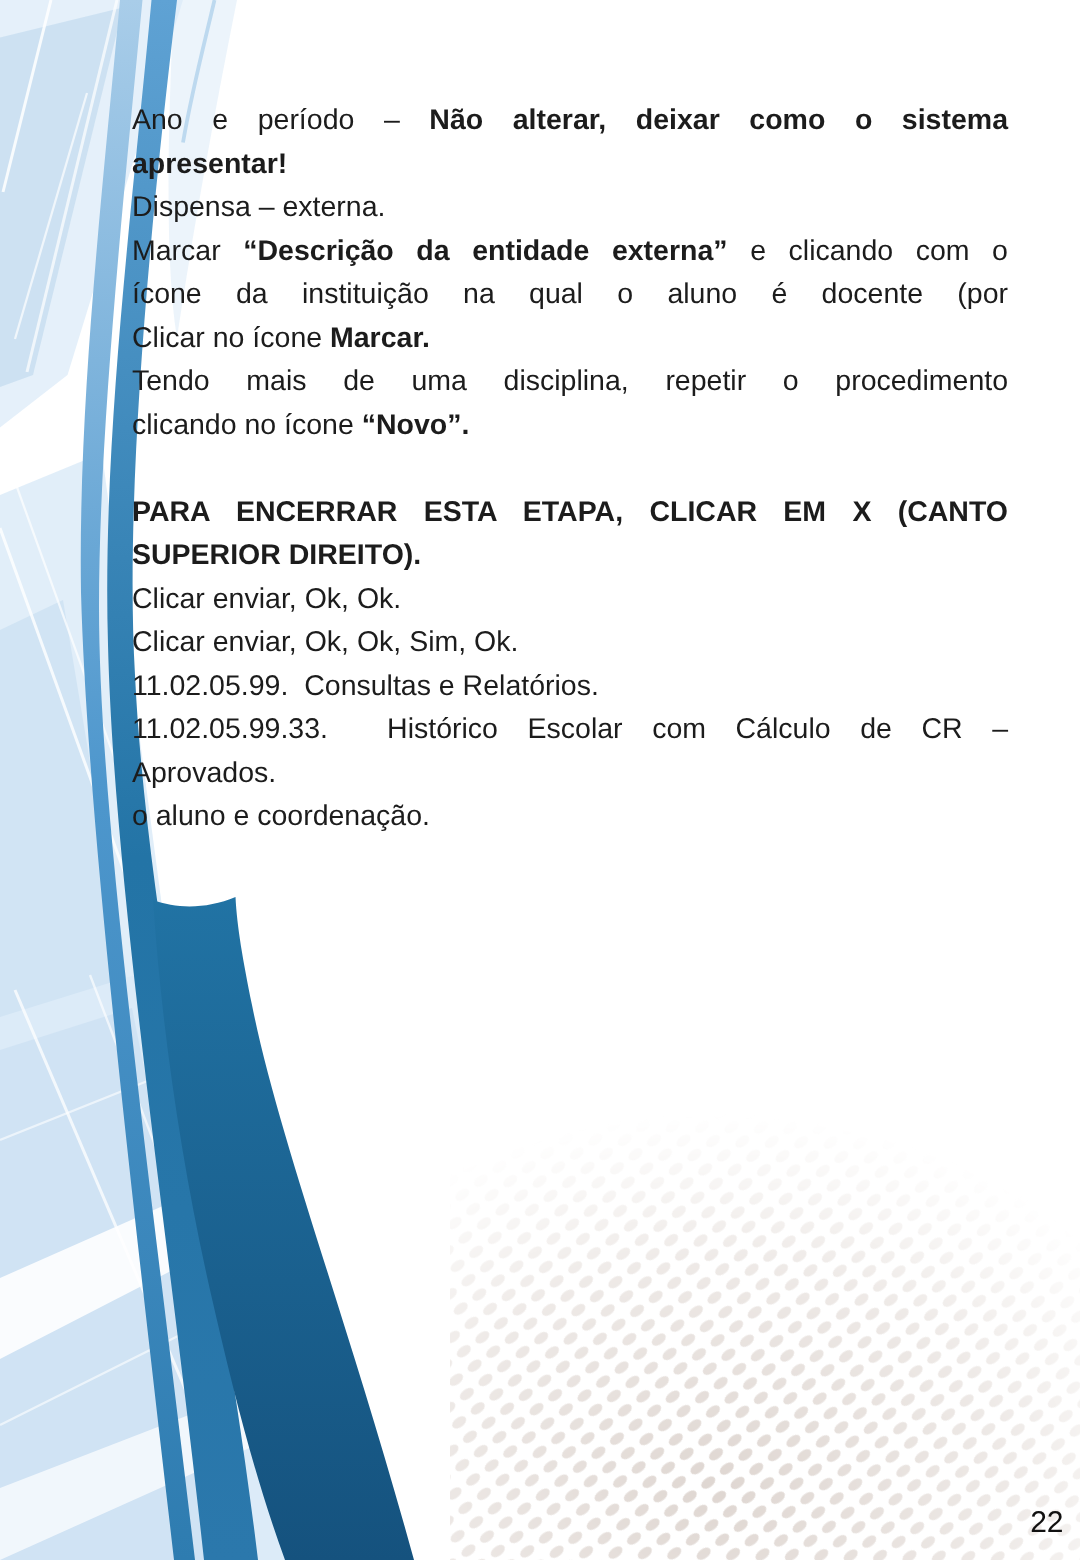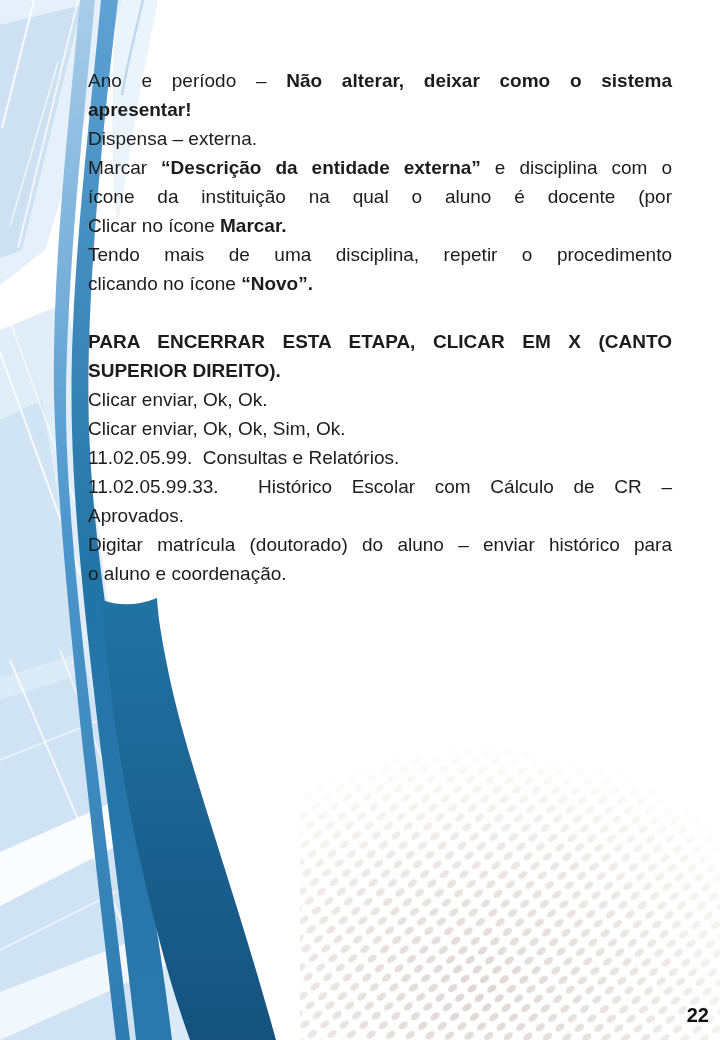--- a/index.html
+++ b/index.html
@@ -25,21 +25,21 @@
     text-justify:inter-word;
     white-space:normal;
     margin-left:20px;
   }
   .line.just{ text-align-last:justify; }
   .line.blank{ min-height:29px; }
   .b{ font-weight:bold; }
   .page-number{
     position:absolute;
     right:11px;bottom:13px;
-    font-size:20px;font-weight:bold;
+    font-size:20px;font-weight:normal;
     color:#111;
     z-index:4;
   }
 </style>
 </head>
 <body>
 
 <svg id="swoosh" class="decor" width="320" height="1040" viewBox="0 0 320 1040" xmlns="http://www.w3.org/2000/svg">
   <defs>
     <linearGradient id="gLight" x1="0" y1="0" x2="0" y2="1">
@@ -117,30 +117,29 @@
       <rect x="0" y="0" width="420" height="320" fill="url(#dotFade)"></rect>
     </mask>
   </defs>
   <rect x="0" y="0" width="420" height="320" fill="url(#dotPat)" mask="url(#dotMask)"></rect>
 </svg>
 
 <div class="body-text">
     <div class="line just"><span>Ano e período – </span><span class="b">Não alterar, deixar como o sistema</span></div>
     <div class="line"><span class="b">apresentar!</span></div>
     <div class="line"><span>Dispensa – externa.</span></div>
-    <div class="line just"><span>Marcar </span><span class="b">“Descrição da entidade externa”</span><span> e disciplina com o</span></div>
+    <div class="line just"><span>Marcar </span><span class="b">“Descrição da entidade externa”</span><span> e clicando com o</span></div>
     <div class="line just"><span>ícone da instituição na qual o aluno é docente (por</span></div>
     <div class="line"><span>Clicar no ícone </span><span class="b">Marcar.</span></div>
     <div class="line just"><span>Tendo mais de uma disciplina, repetir o procedimento</span></div>
     <div class="line"><span>clicando no ícone </span><span class="b">“Novo”.</span></div>
     <div class="line blank"></div>
     <div class="line just"><span class="b">PARA ENCERRAR ESTA ETAPA, CLICAR EM X (CANTO</span></div>
     <div class="line"><span class="b">SUPERIOR DIREITO).</span></div>
     <div class="line"><span>Clicar enviar, Ok, Ok.</span></div>
     <div class="line"><span>Clicar enviar, Ok, Ok, Sim, Ok.</span></div>
     <div class="line"><span>11.02.05.99.&nbsp; Consultas e Relatórios.</span></div>
     <div class="line just"><span>11.02.05.99.33.&nbsp; Histórico Escolar com Cálculo de CR –</span></div>
     <div class="line"><span>Aprovados.</span></div>
-    <div class="line just"><span>Digitar matrícula (doutorado) do aluno – enviar histórico para</span></div>
     <div class="line"><span>o aluno e coordenação.</span></div>
   </div>
 
 <div class="page-number">22</div>
 
 </body></html>

